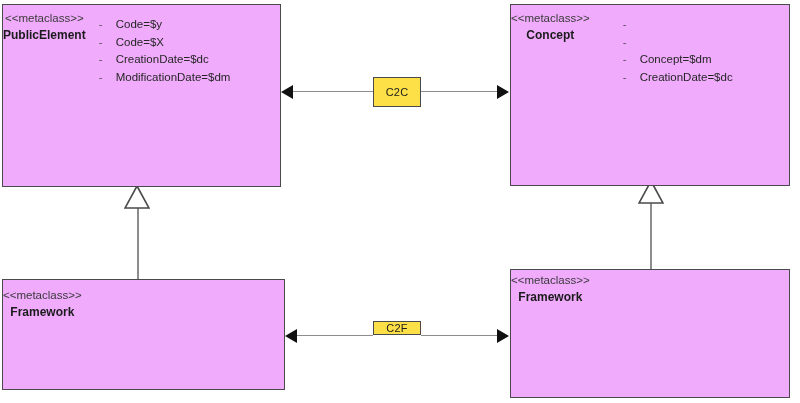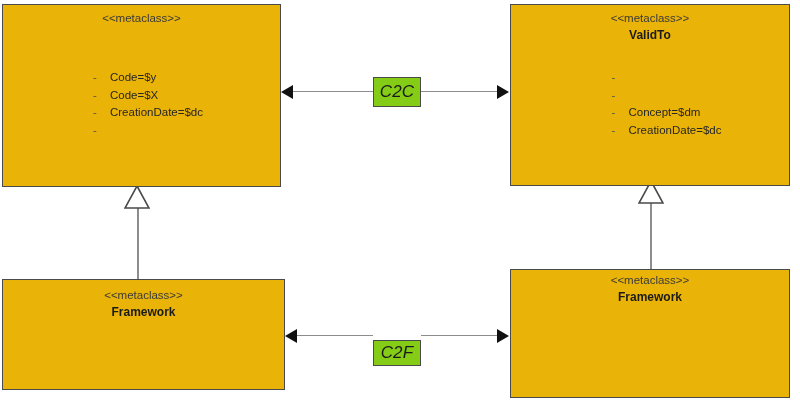--- a/index.html
+++ b/index.html
@@ -15,24 +15,23 @@
     width: 800px;
     height: 403px;
     background: #ffffff;
     overflow: hidden;
   }
   
   .uml-class {
     position: absolute;
     box-sizing: border-box;
     border: 1.6px solid #4a4a4a;
-    background: #eab308;
+    background: #f0abfc;
     display: flex;
-    flex-direction: column;
-    align-items: center;
+    flex-direction: row;
   }
   .uml-header {
     text-align: center;
     padding-top: 6px;
     line-height: 1.35;
     color: #2b2b2b;
   }
   .uml-stereotype {
     display: block;
     font-size: 11.5px;
@@ -103,97 +102,98 @@
     position: absolute;
     width: 26px;
     height: 24px;
   }
 
   
   .conn-label {
     position: absolute;
     box-sizing: border-box;
     border: 1.5px solid #4a4a4a;
-    background: #84cc16;
+    background: #fde047;
     display: flex;
     align-items: center;
     justify-content: center;
-    font-size: 17px;
+    font-size: 11px;
     color: #1b1b1b;
     letter-spacing: 0.2px;
-    font-style: italic;
   }
 </style>
 </head>
 <body>
 
 <div id="diagram-canvas">
 
   <div class="conn-line conn-h" style="left:293px; top:91px; width:80px;"></div>
   <div class="arrowhead arrow-left" style="left:281px; top:85px;"></div>
 
   <div class="conn-label" style="left:373px; top:77px; width:48px; height:30px;">
     <span>C2C</span>
   </div>
 
   <div class="conn-line conn-h" style="left:421px; top:91px; width:76px;"></div>
   <div class="arrowhead arrow-right" style="left:497px; top:85px;"></div>
 
   <div class="conn-line conn-h" style="left:297px; top:335px; width:76px;"></div>
   <div class="arrowhead arrow-left" style="left:285px; top:329px;"></div>
 
-  <div class="conn-label" style="left:373px; top:340px; width:48px; height:26px;">
+  <div class="conn-label" style="left:373px; top:321px; width:48px; height:14px;">
     <span>C2F</span>
   </div>
 
   <div class="conn-line conn-h" style="left:421px; top:335px; width:76px;"></div>
   <div class="arrowhead arrow-right" style="left:497px; top:329px;"></div>
 
   <div class="conn-line conn-v" style="left:137px; top:208px; width:1.5px; height:72px;"></div>
   <svg class="gen-triangle" style="left:124px; top:185px;" viewBox="0 0 26 24">
     <polygon points="13,1 25,23 1,23" fill="#ffffff" stroke="#4a4a4a" stroke-width="1.6"></polygon>
   </svg>
 
   <div class="conn-line conn-v" style="left:650px; top:203px; width:1.5px; height:67px;"></div>
   <svg class="gen-triangle" style="left:638px; top:180px;" viewBox="0 0 26 24">
     <polygon points="13,1 25,23 1,23" fill="#ffffff" stroke="#4a4a4a" stroke-width="1.6"></polygon>
   </svg>
 
   <div class="uml-class" style="left:2px; top:4px; width:279px; height:183px;">
     <div class="uml-header" style="height:46px;">
       <span class="uml-stereotype">&lt;&lt;metaclass&gt;&gt;</span>
+      <span class="uml-name">PublicElement</span>
     </div>
     <div class="uml-divider"></div>
     <div class="uml-compartment" style="height:108px;">
       <ul class="attr-list" style="padding-top:11px;">
         <li class="attr-row">
           <span class="attr-bullet">-</span>
           <span class="attr-text">Code=$y</span>
         </li>
         <li class="attr-row">
           <span class="attr-bullet">-</span>
           <span class="attr-text">Code=$X</span>
         </li>
         <li class="attr-row">
           <span class="attr-bullet">-</span>
           <span class="attr-text">CreationDate=$dc</span>
         </li>
         <li class="attr-row">
           <span class="attr-bullet">-</span>
+          <span class="attr-text">ModificationDate=$dm</span>
         </li>
       </ul>
     </div>
     <div class="uml-divider"></div>
     <div class="uml-compartment"></div>
   </div>
 
   <div class="uml-class" style="left:510px; top:4px; width:280px; height:182px;">
     <div class="uml-header" style="height:46px;">
       <span class="uml-stereotype">&lt;&lt;metaclass&gt;&gt;</span>
-      <span class="uml-name">ValidTo</span>
+      <span class="uml-name">Concept</span>
     </div>
     <div class="uml-divider"></div>
     <div class="uml-compartment" style="height:108px;">
       <ul class="attr-list" style="padding-top:11px; padding-left:20px;">
         <li class="attr-row">
           <span class="attr-bullet">-</span>
         </li>
         <li class="attr-row">
           <span class="attr-bullet">-</span>
         </li>

